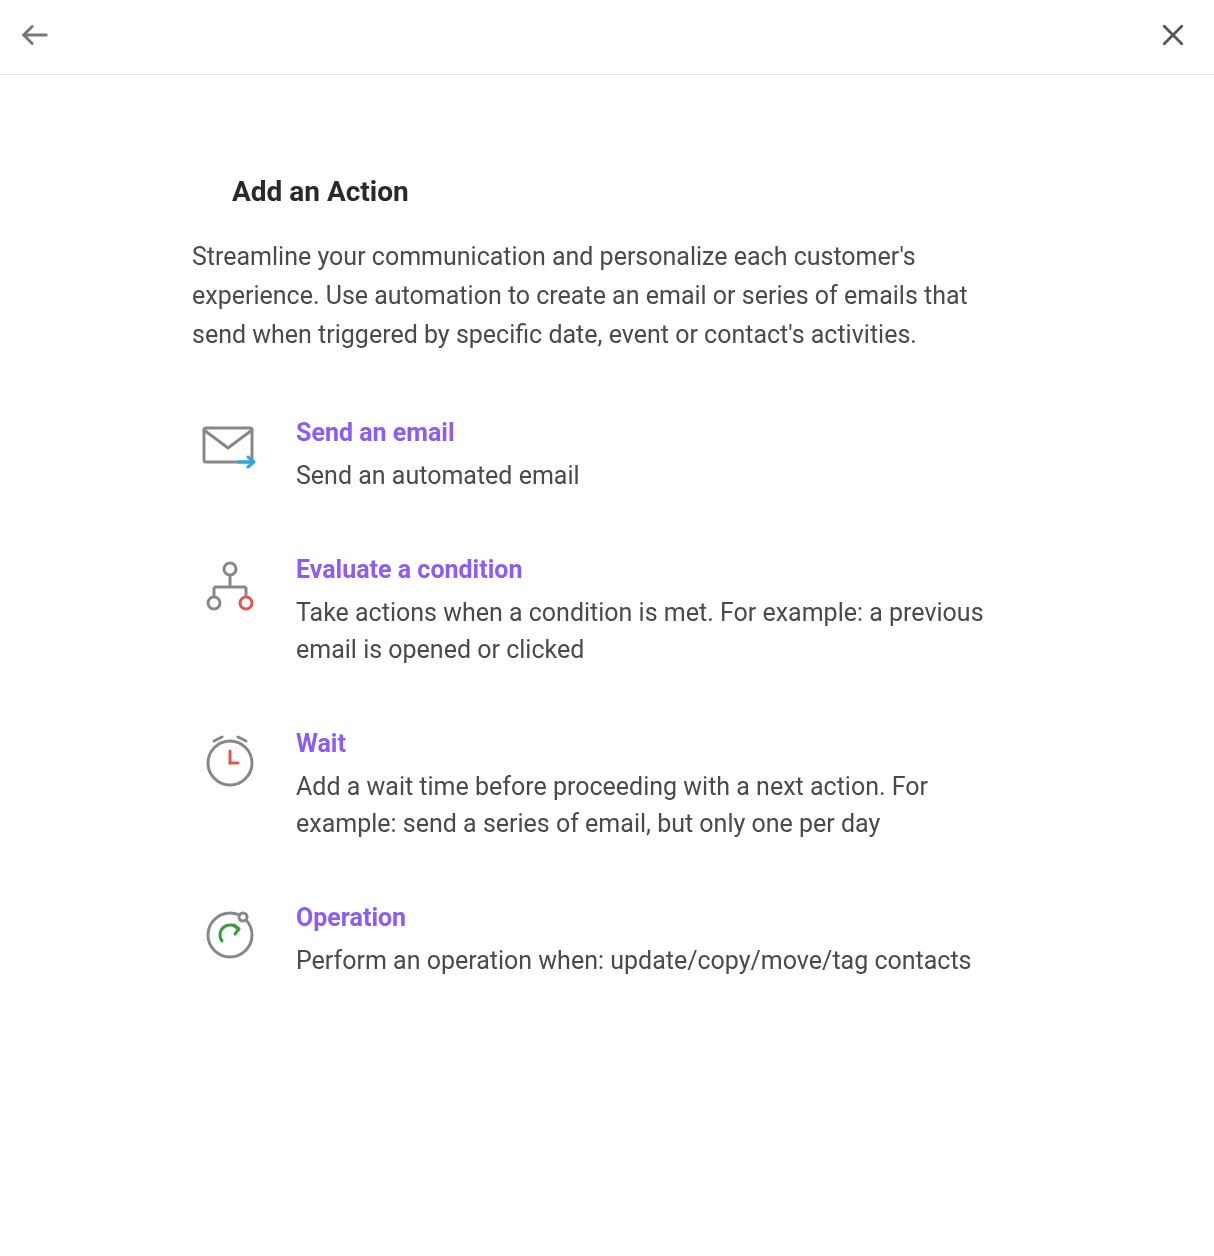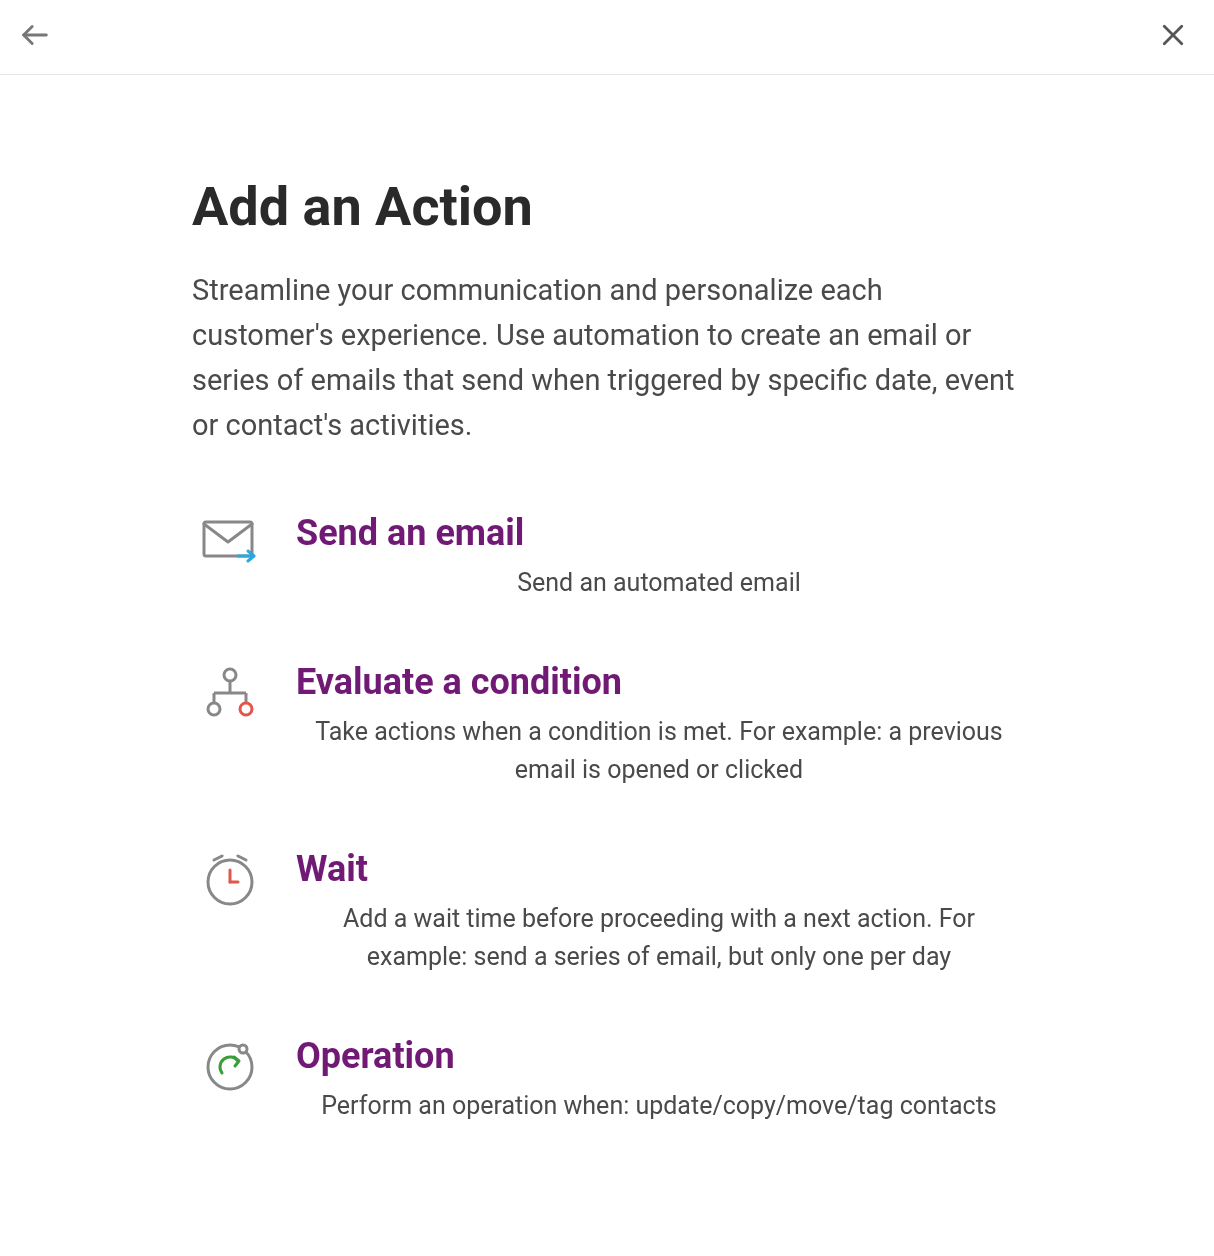--- a/index.html
+++ b/index.html
@@ -27,27 +27,28 @@
       align-items: center;
       justify-content: center;
       color: #666;
     }
     .content {
       max-width: 830px;
       margin: 0 auto;
       padding: 100px 0 40px 0;
     }
     .page-title {
-      font-size: 54px;
+      font-size: 28px;
       font-weight: 700;
       color: #2a2a2a;
       margin-bottom: 30px;
+      margin-left: 40px;
     }
     .page-subtitle {
-      font-size: 29px;
+      font-size: 25px;
       line-height: 1.55;
       color: #4a4a4a;
       margin-bottom: 64px;
     }
     .action-list {
       display: flex;
       flex-direction: column;
       gap: 60px;
     }
     .action-item {
@@ -61,30 +62,29 @@
       width: 56px;
       flex-shrink: 0;
       display: flex;
       justify-content: center;
       padding-top: 4px;
     }
     .action-body {
       flex: 1;
     }
     .action-title {
-      font-size: 36px;
+      font-size: 25px;
       font-weight: 700;
-      color: #701a75;
+      color: #8b5cf6;
       margin-bottom: 10px;
     }
     .action-desc {
       font-size: 25px;
       line-height: 1.5;
       color: #4a4a4a;
-      text-align: center;
     }
   </style>
 </head>
 <body>
 
 <div class="header-bar">
   <div class="icon-btn">
     <span>
       <svg width="34" height="34" viewBox="0 0 24 24" fill="none" stroke="#777" stroke-width="2" stroke-linecap="round" stroke-linejoin="round">
         <line x1="20" y1="12" x2="4" y2="12"></line>

